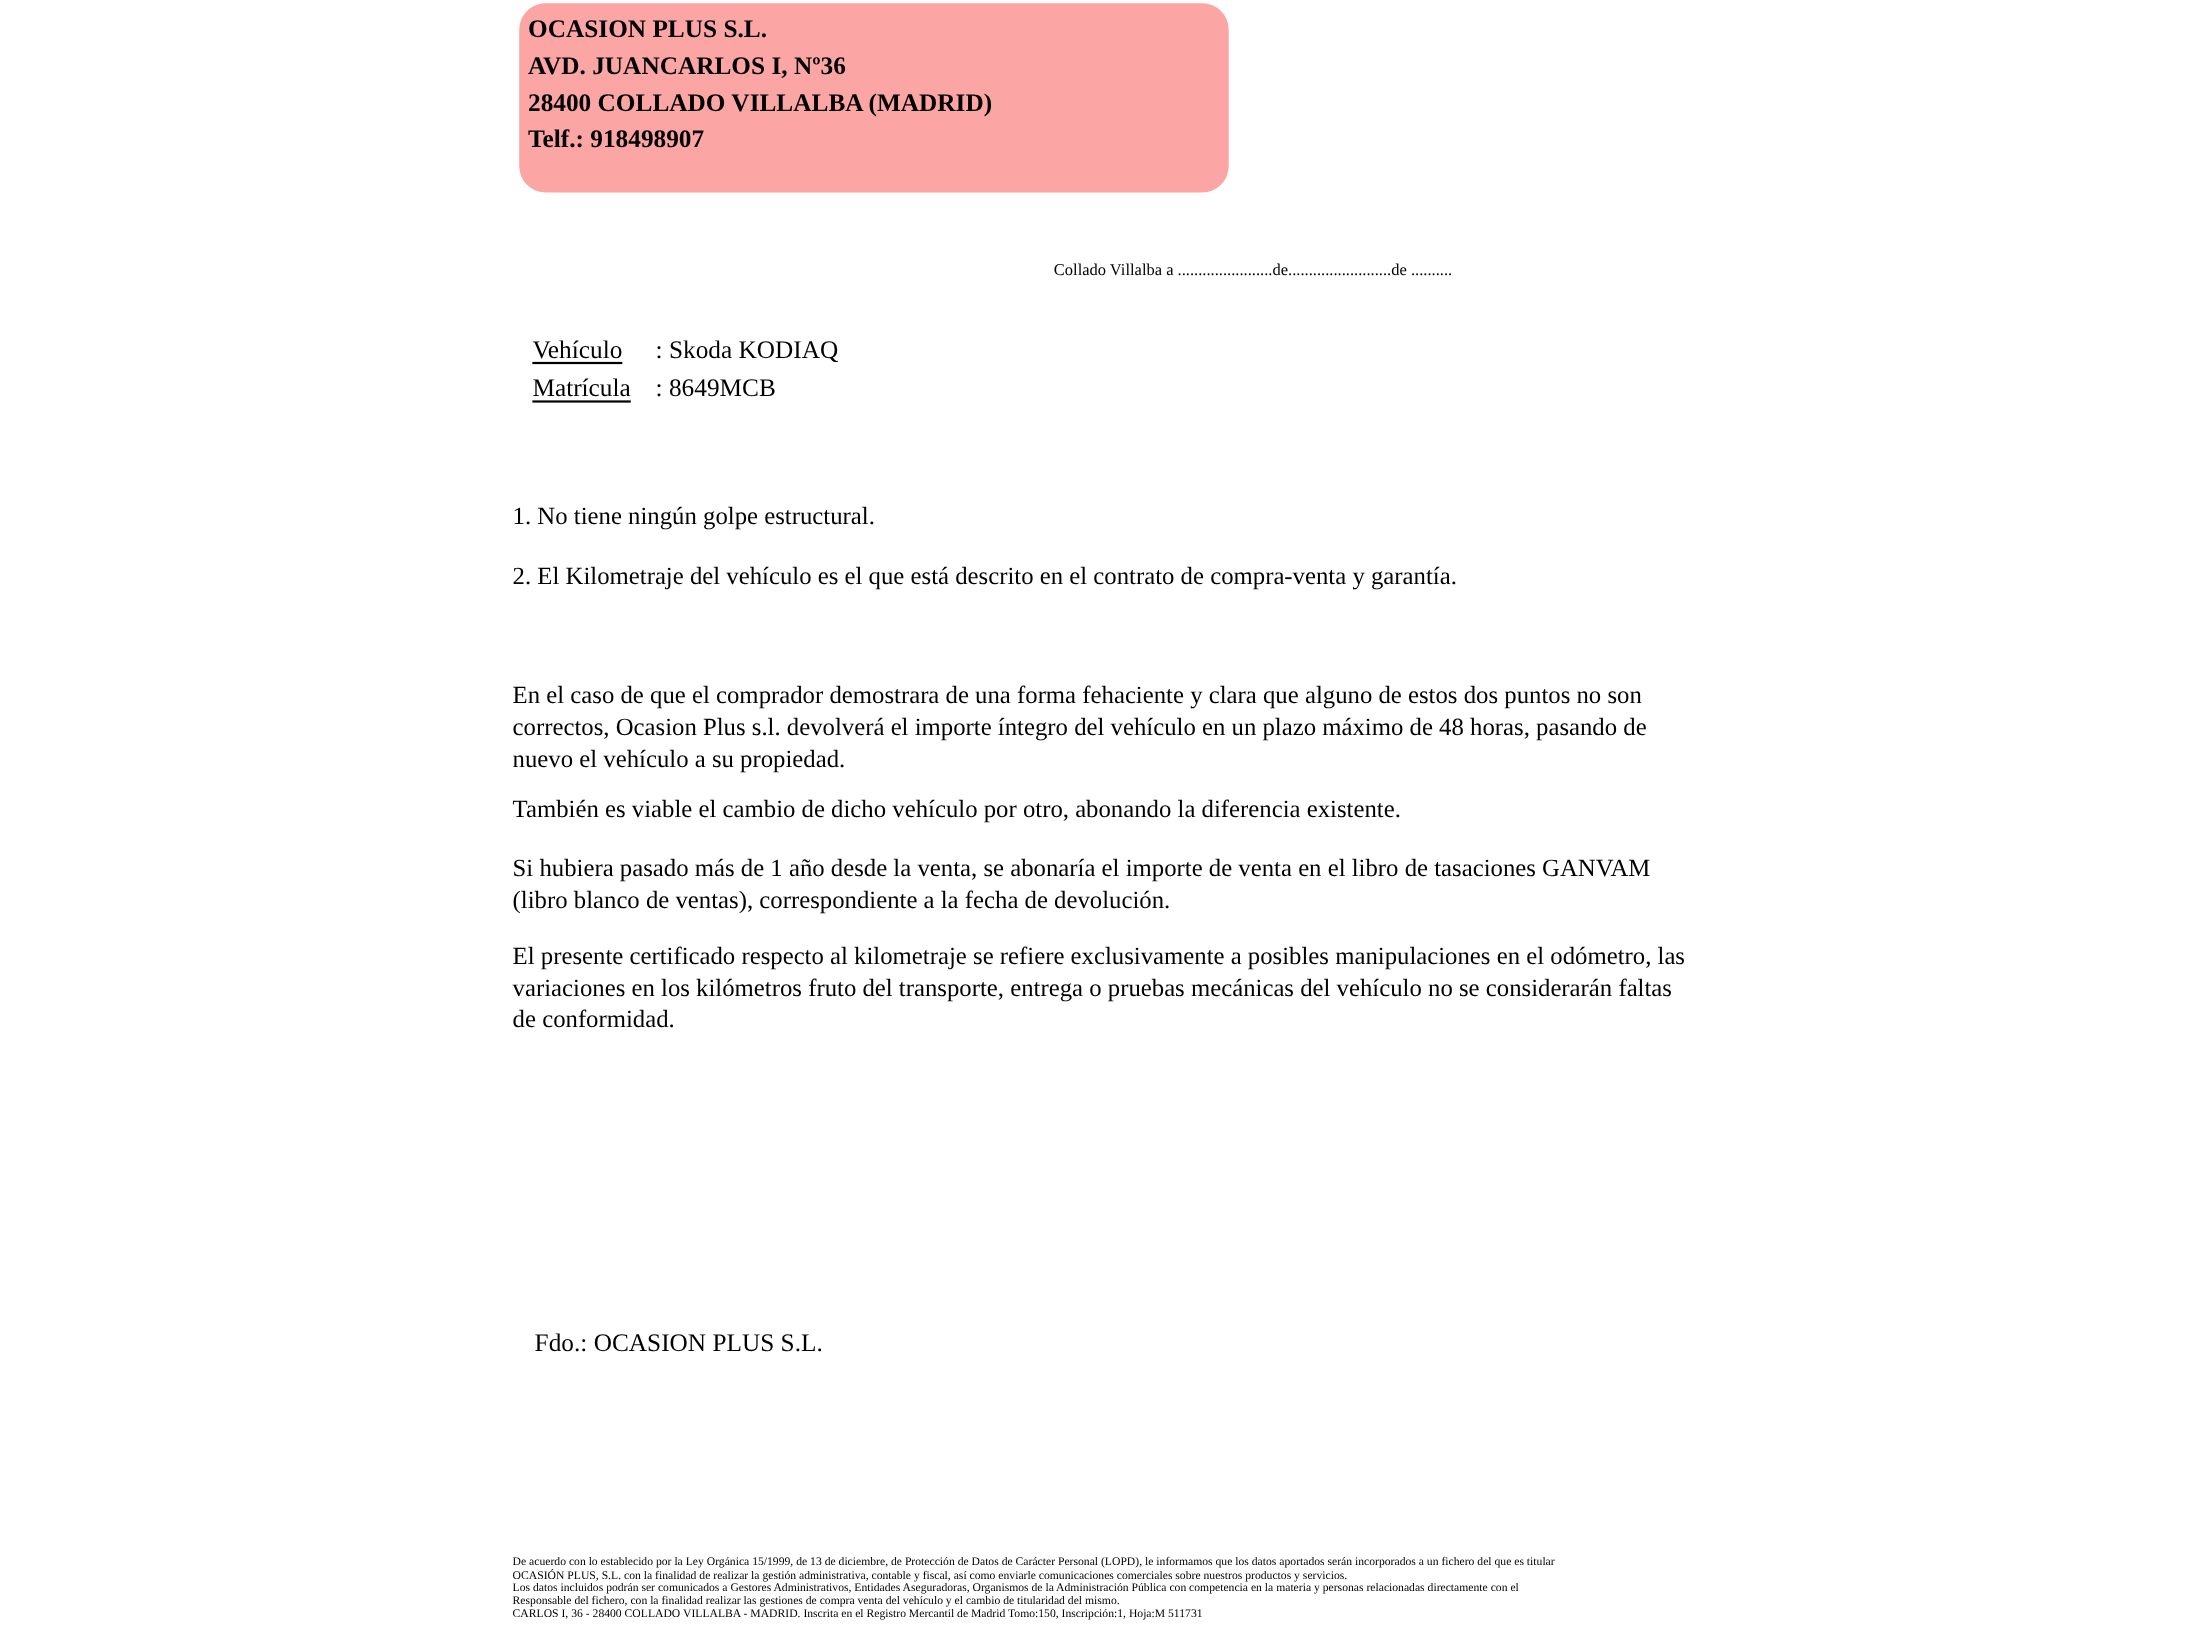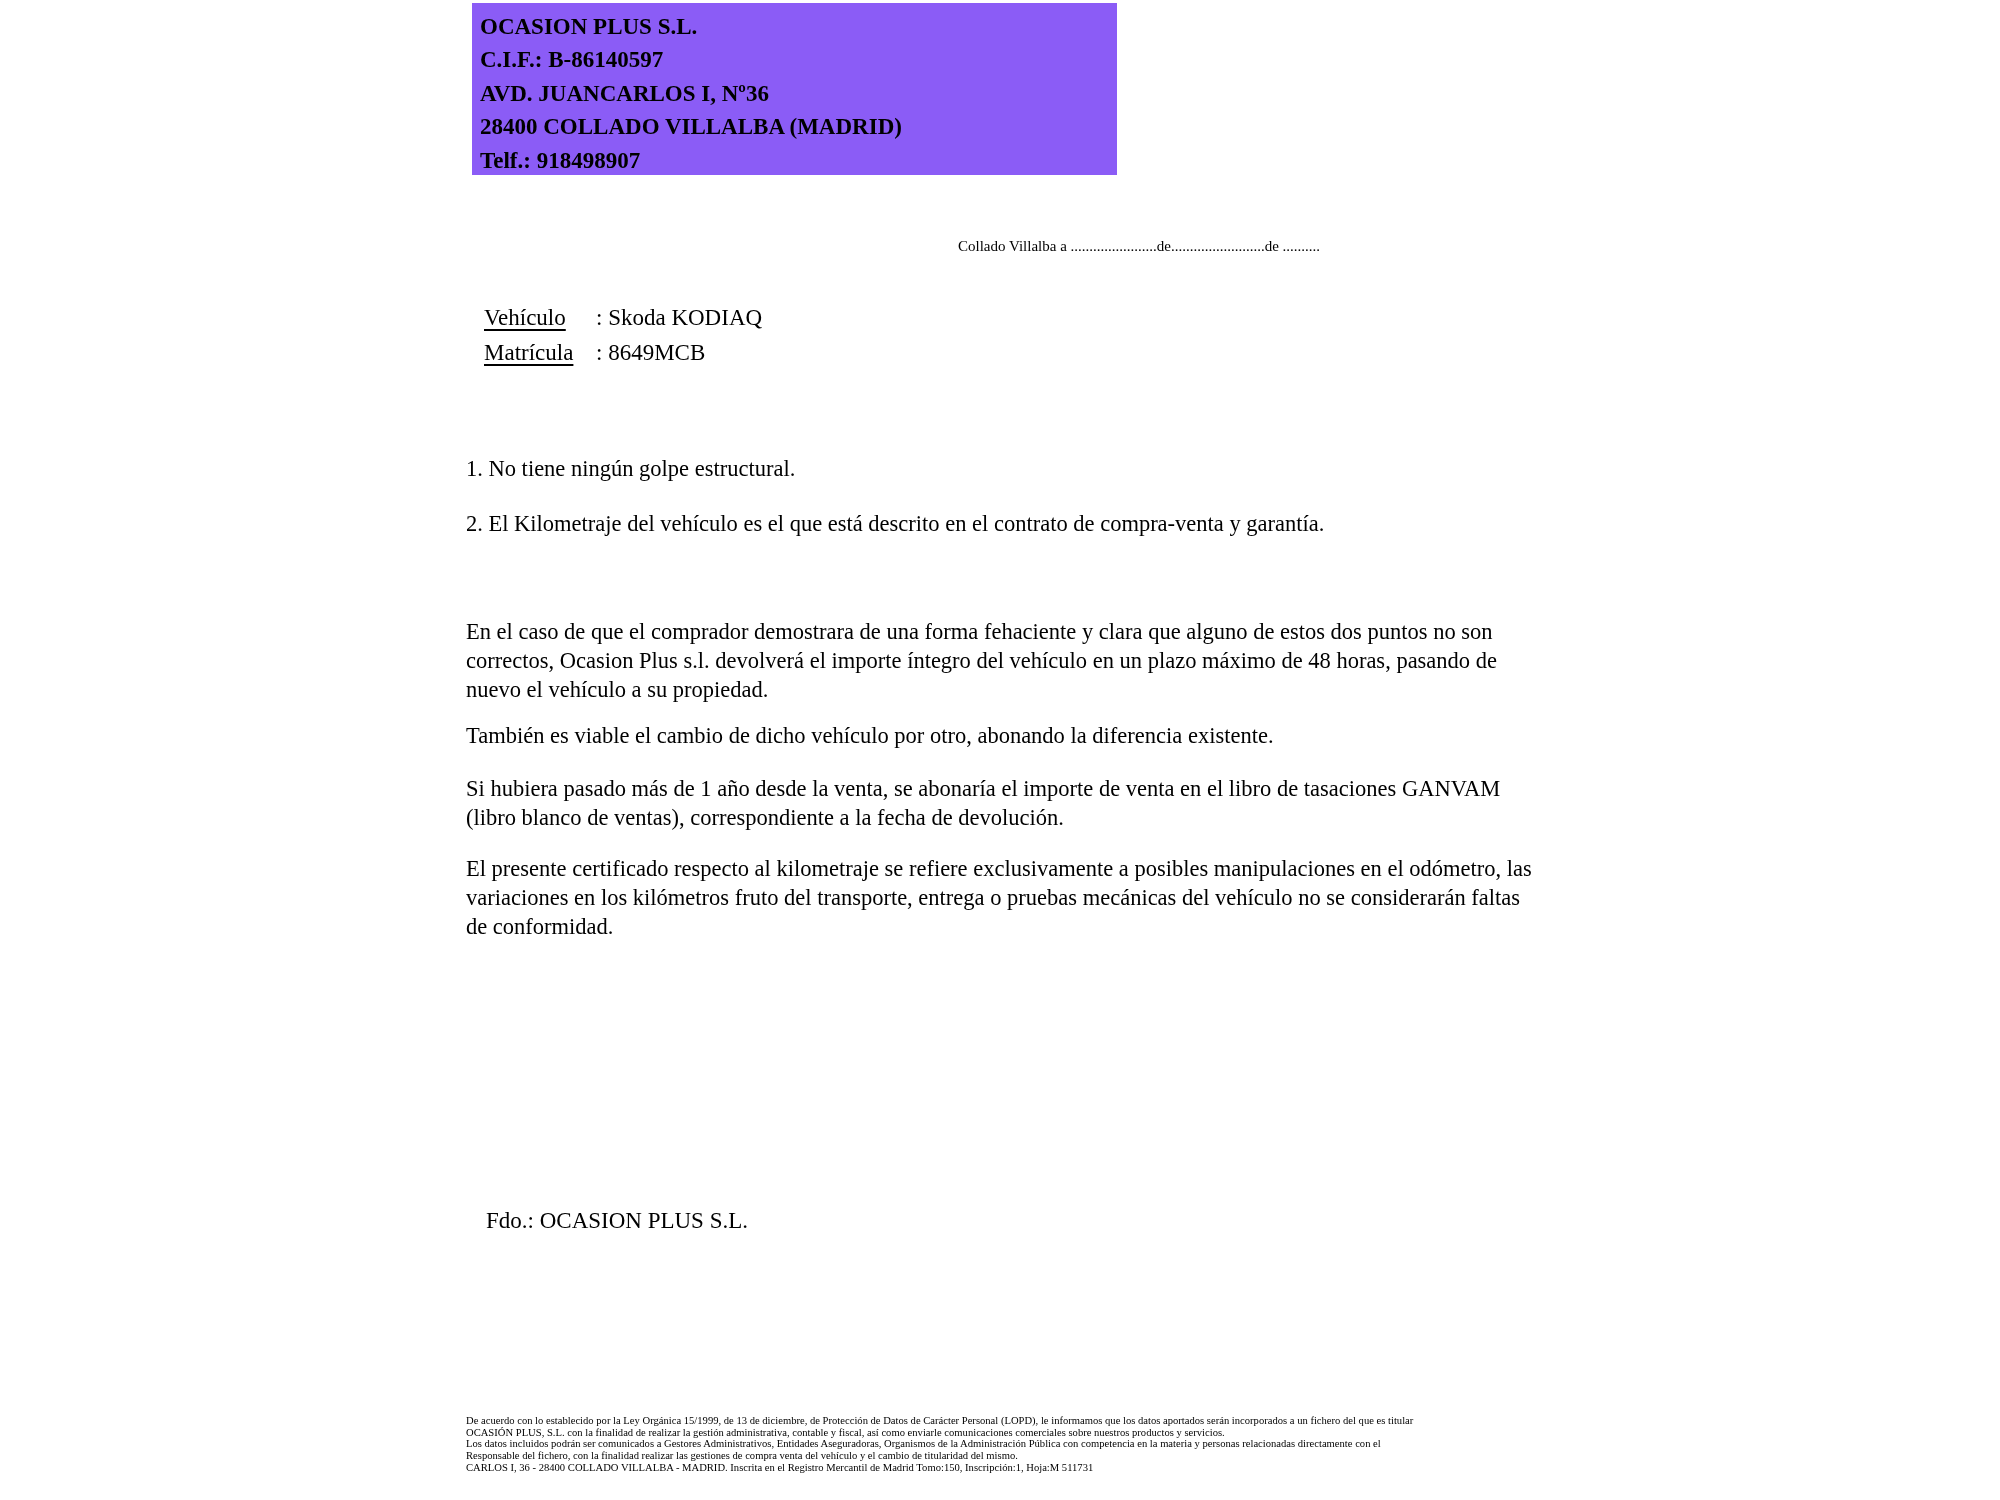--- a/index.html
+++ b/index.html
@@ -15,23 +15,24 @@
     font-family: "Liberation Serif", "DejaVu Serif", serif;
     color: #000000;
     overflow: hidden;
   }
   .letterhead {
     position: absolute;
     left: 472px;
     top: 3px;
     width: 645px;
     height: 172px;
-    background: #8b5cf6;
+    background: #fca5a5;
     padding: 7px 0 0 8px;
     box-sizing: border-box;
+    border-radius: 24px;
   }
   .letterhead .lh-line {
     font-size: 23px;
     font-weight: bold;
     line-height: 33.4px;
     white-space: nowrap;
   }
   .date-line {
     position: absolute;
     left: 958px;
@@ -82,21 +83,20 @@
     white-space: nowrap;
   }
 </style>
 </head>
 <body>
 
 <div class="page">
 
   <div class="letterhead">
     <div class="lh-line">OCASION PLUS S.L.</div>
-    <div class="lh-line">C.I.F.: B-86140597</div>
     <div class="lh-line">AVD. JUANCARLOS I, Nº36</div>
     <div class="lh-line">28400 COLLADO VILLALBA (MADRID)</div>
     <div class="lh-line">Telf.: 918498907</div>
   </div>
 
   <div class="date-line">Collado Villalba a .......................de.........................de ..........</div>
 
   <div class="certify-block">
     <div class="cert-row">
       <span class="cert-label">Vehículo</span><span class="cert-value">: Skoda KODIAQ</span>

